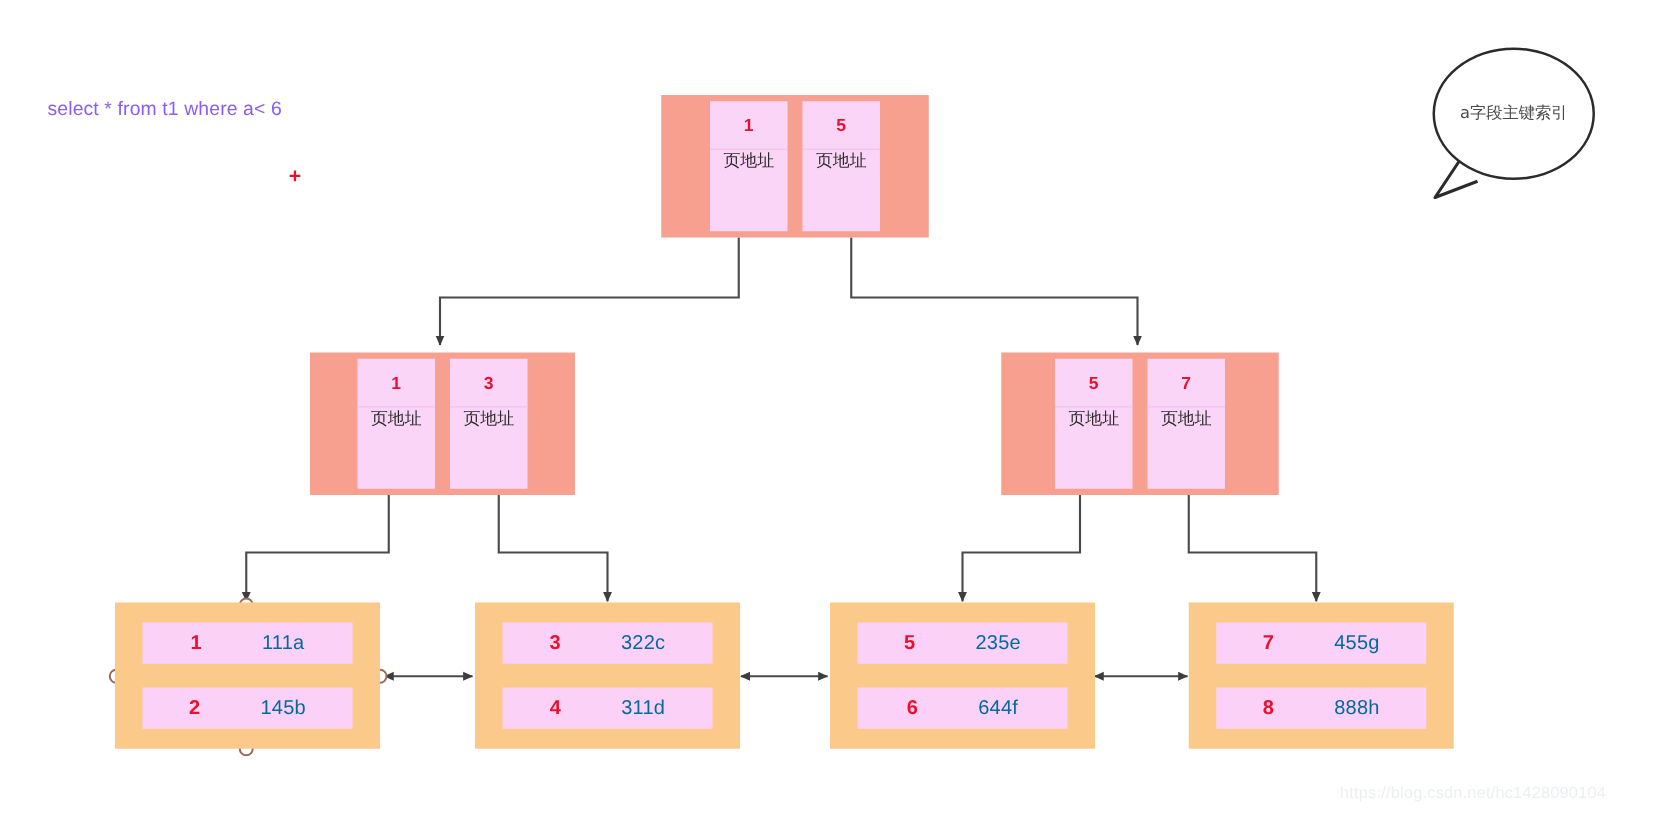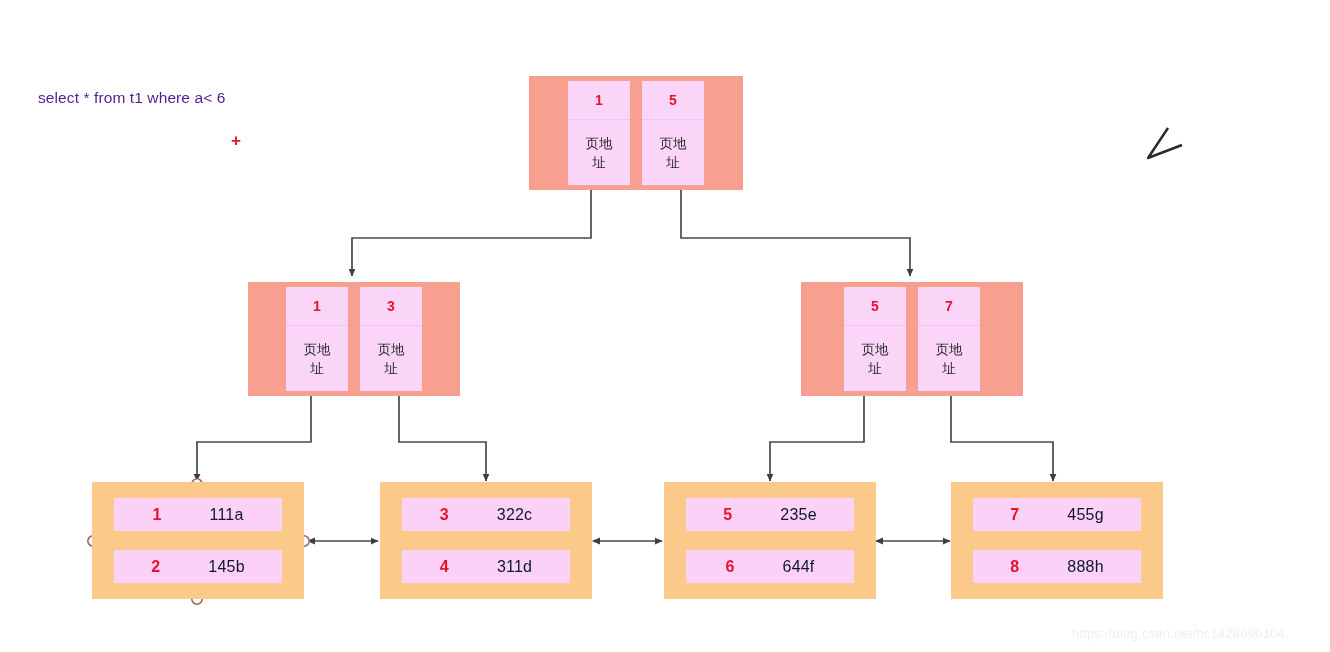--- a/index.html
+++ b/index.html
@@ -6,22 +6,22 @@
   body{
     width:1330px;height:652px;background:#ffffff;
     font-family:"Liberation Sans","DejaVu Sans",sans-serif;
     position:relative;overflow:hidden;
   }
   #canvas{position:absolute;inset:0;}
   svg.wires{position:absolute;left:0;top:0;width:1330px;height:652px;pointer-events:none;}
 
   
   .query{
-    position:absolute;left:38px;top:89px;
-    font-size:15.5px;color:#4c1d95;white-space:nowrap;letter-spacing:.1px;
+    position:absolute;left:38px;top:79px;
+    font-size:15.5px;color:#8b5cf6;white-space:nowrap;letter-spacing:.1px;
   }
   .plus-cursor{
     position:absolute;left:231px;top:132px;
     font-size:17px;color:#e8112d;font-weight:600;line-height:1;
   }
 
   
   .inode{
     position:absolute;background:#f8a090;
     display:flex;align-items:center;justify-content:center;
@@ -31,39 +31,39 @@
     background:#fbd5f7;width:62px;height:104px;
     display:flex;flex-direction:column;align-items:center;
     box-sizing:border-box;
   }
   .icell .key{
     height:38px;line-height:38px;
     font-size:14px;font-weight:700;color:#e8112d;
   }
   .icell .sep{width:100%;height:1px;background:#f4c2ee;}
   .icell .addr{
-    flex:1;display:flex;flex-direction:column;justify-content:center;
+    flex:1;display:flex;flex-direction:row;justify-content:center;
     font-size:13.5px;color:#2b2b2b;line-height:1.35;text-align:center;
     font-family:"DejaVu Sans",sans-serif;
   }
 
   
   .leaf{
     position:absolute;background:#fbc98a;
     box-sizing:border-box;
     display:flex;flex-direction:column;justify-content:space-between;
     padding:16px 22px;
   }
   .lrow{
     background:#fbd1f8;height:33px;
     display:flex;align-items:center;justify-content:center;
     font-size:16px;letter-spacing:.2px;
   }
   .lrow .k{color:#e8112d;font-weight:700;}
-  .lrow .v{color:#0f172a;margin-left:48px;}
+  .lrow .v{color:#0369a1;margin-left:48px;}
 
   
   .callout{
     position:absolute;left:1146px;top:38px;width:130px;height:106px;
   }
   .callout .bubble{
     position:absolute;inset:0;border:2.5px solid #2b2b2b;
     border-radius:50%;background:#fff;
     display:flex;align-items:center;justify-content:center;
     text-align:center;font-size:13px;color:#4a4a4a;line-height:1.45;
@@ -222,16 +222,19 @@
     <div class="lrow">
       <span class="k">7</span>
         <span class="v">455g</span>
     </div>
     <div class="lrow">
       <span class="k">8</span>
         <span class="v">888h</span>
     </div>
   </div>
 
+  <div class="callout">
+    <div class="bubble">a字段主键索引</div>
+  </div>
 
   <div class="watermark">https://blog.csdn.net/hc1428090104</div>
 
 </div>
 
 </body></html>

